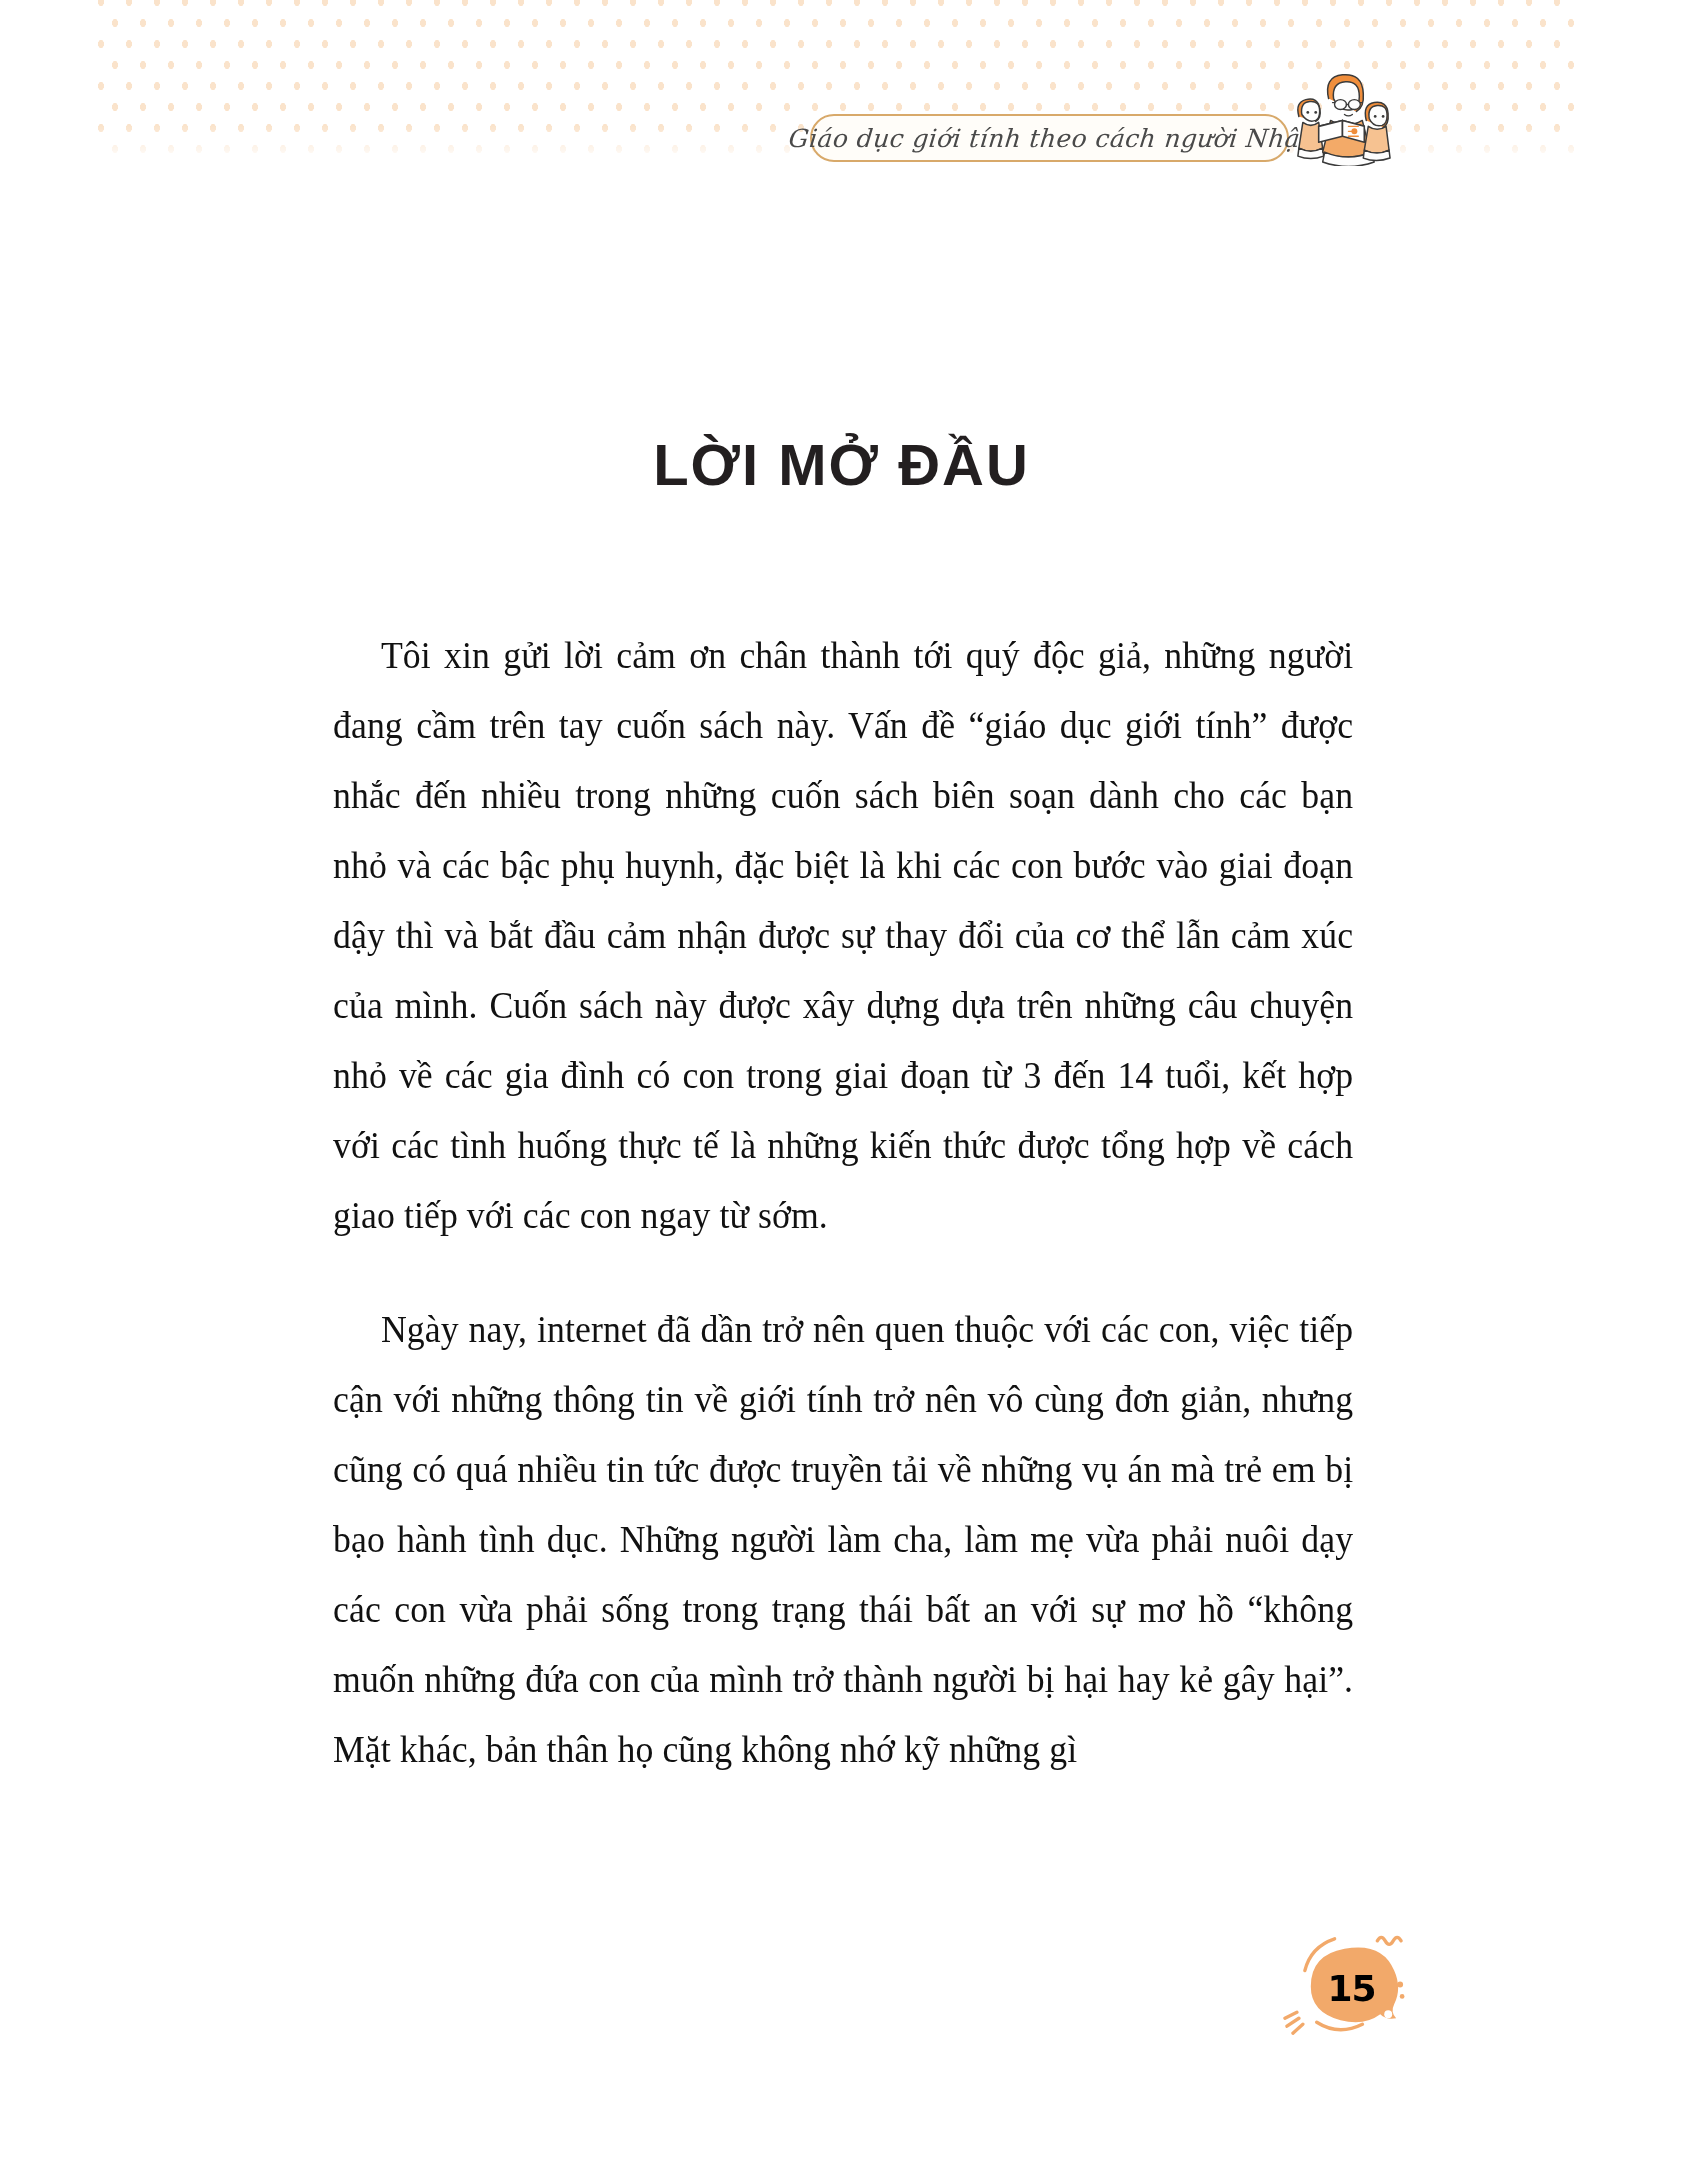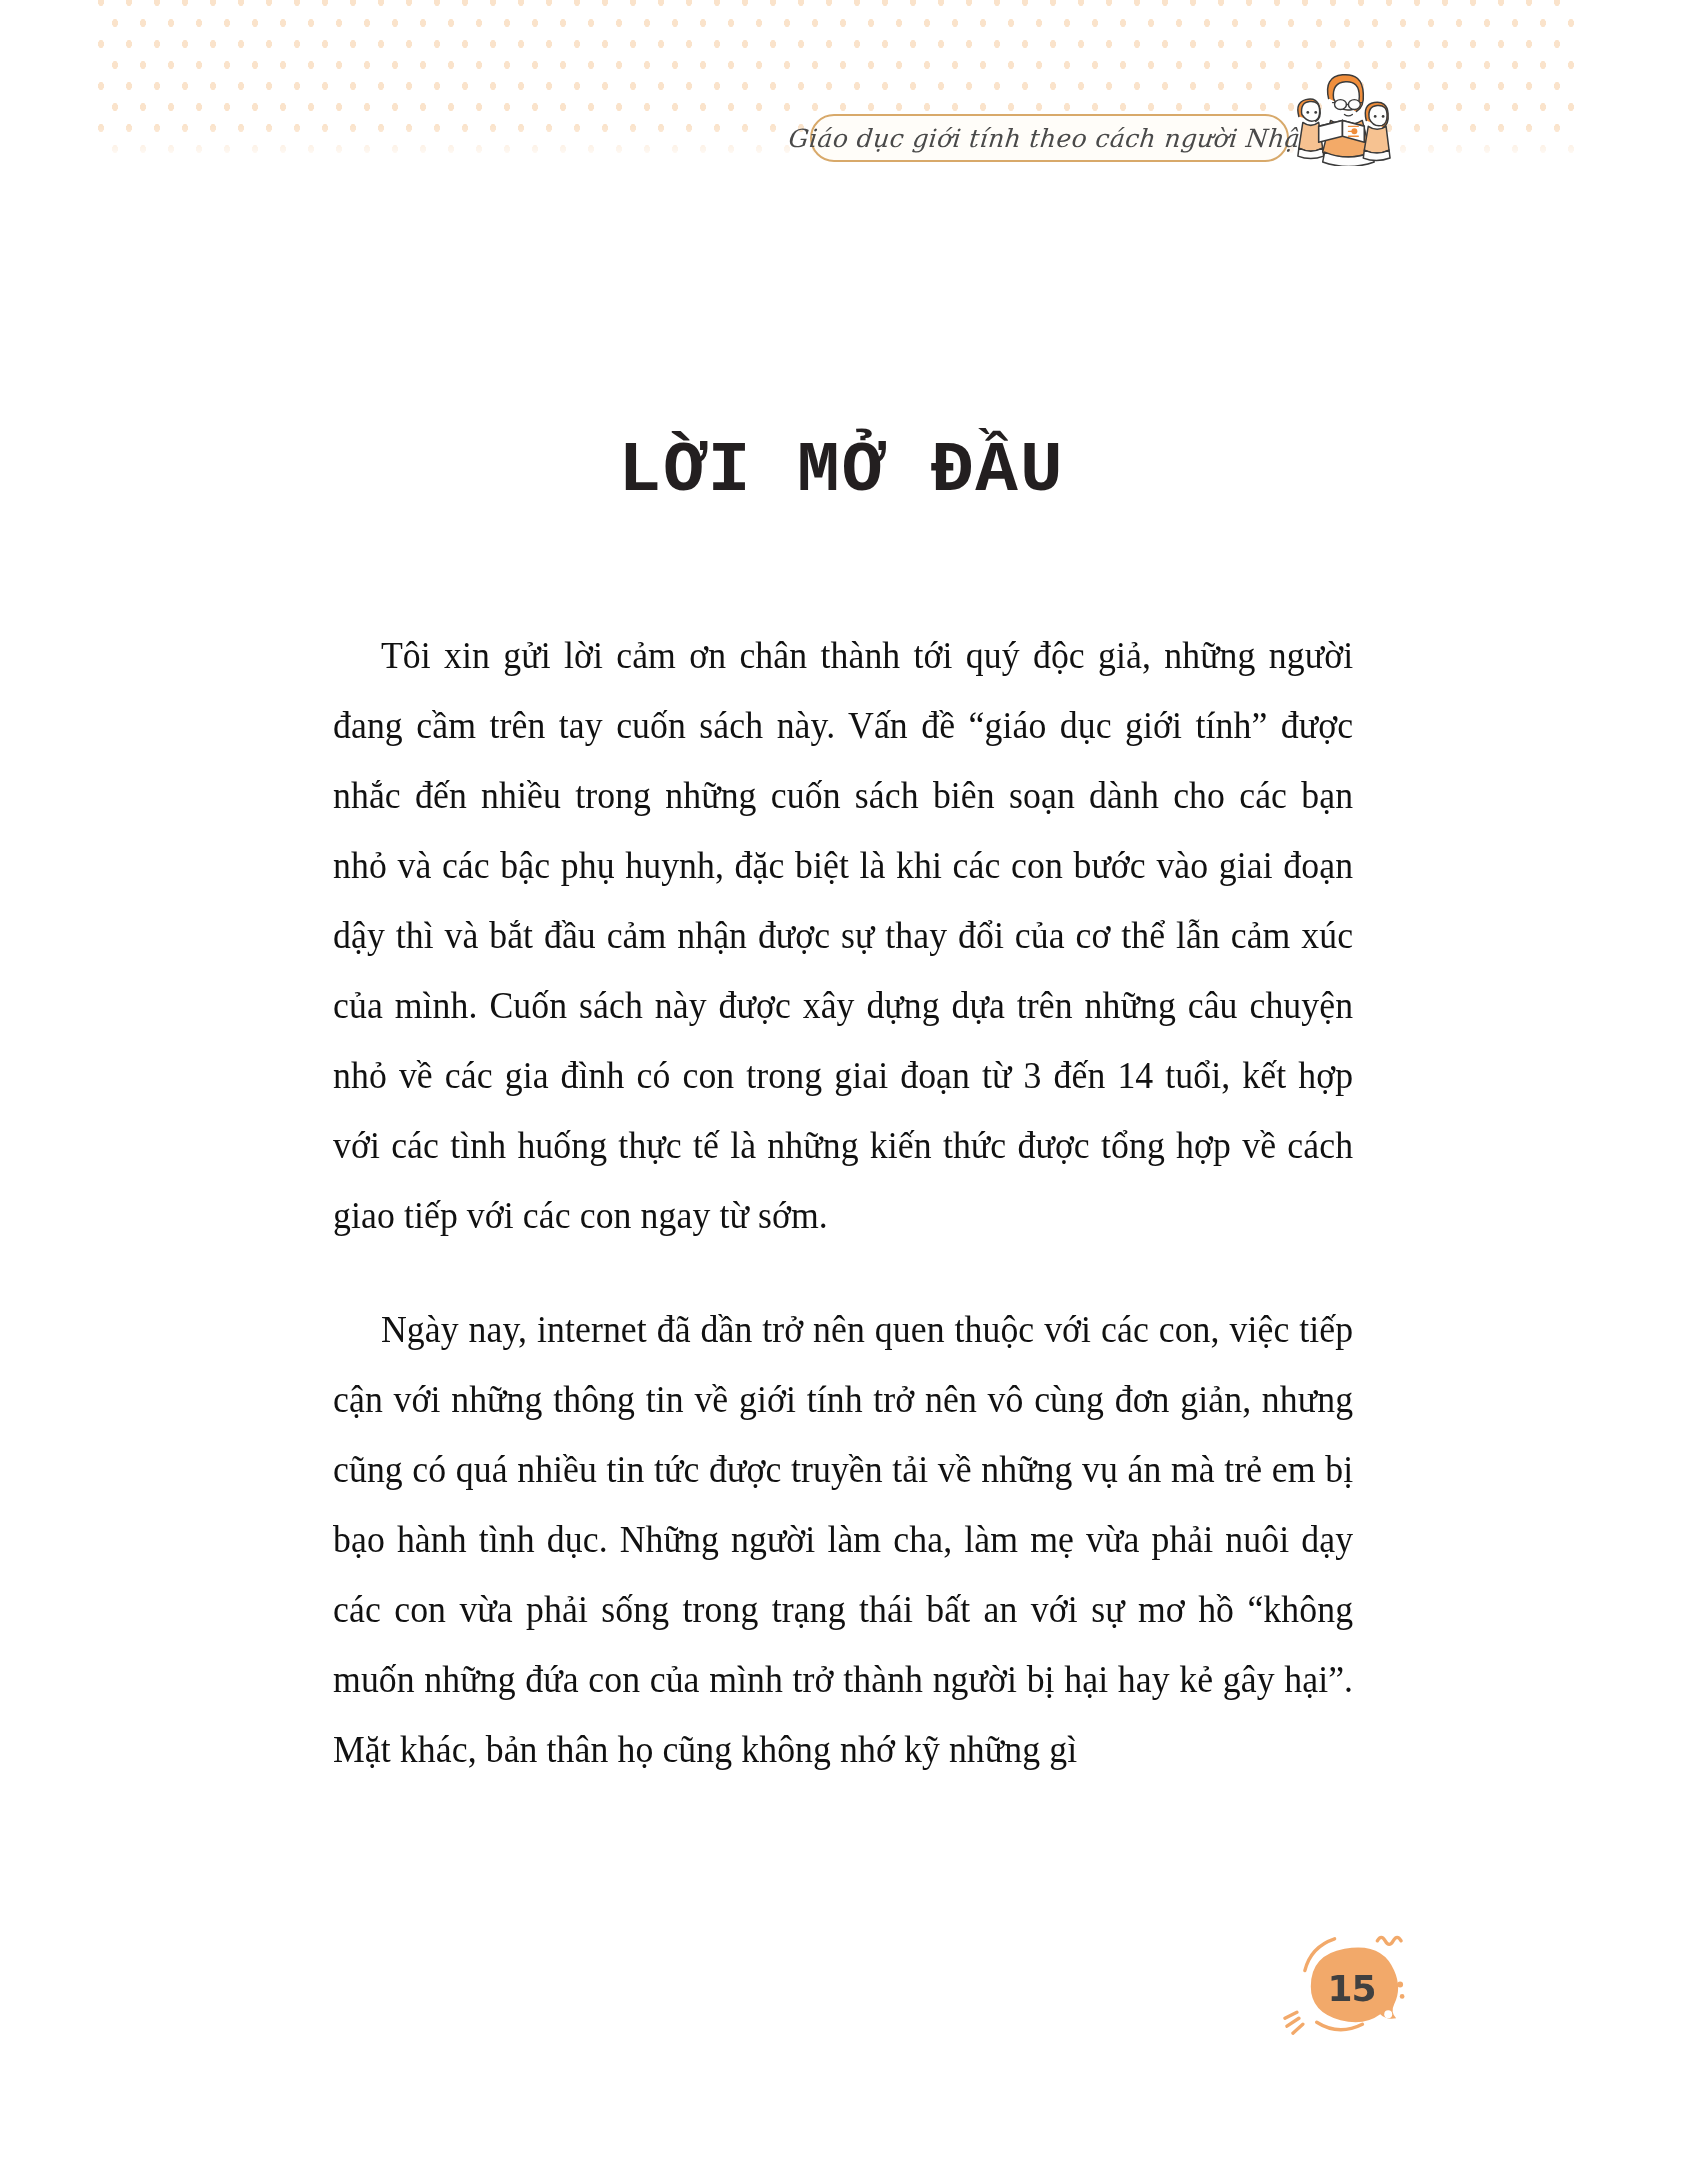--- a/index.html
+++ b/index.html
@@ -73,23 +73,23 @@
   }
   .header-illustration svg { display:block; width:100%; height:100%; }
 
   
   .chapter-title {
     position: absolute;
     left: 0;
     top: 431px;
     width: 1683px;
     text-align: center;
-    font-family: Liberation Mono, monospace;
+    font-family: Liberation Sans, sans-serif;
     font-weight: bold;
-    font-size: 71px;
+    font-size: 58px;
     letter-spacing: 2px;
     color: #231f20;
   }
 
   
   .body-copy {
     position: absolute;
     left: 333px;
     top: 620px;
     width: 1020px;
@@ -125,21 +125,21 @@
     width: 149px; height: 135px;
     display: flex;
     align-items: center;
     justify-content: center;
     padding-left: 4px;
     padding-top: 4px;
     box-sizing: border-box;
     font-family: "DejaVu Sans", sans-serif;
     font-weight: bold;
     font-size: 36px;
-    color: #404040;
+    color: #000000;
     letter-spacing: -1px;
   }
 </style>
 </head>
 <body>
 
 <div class="page">
 
   <div class="dot-band"></div>
 

